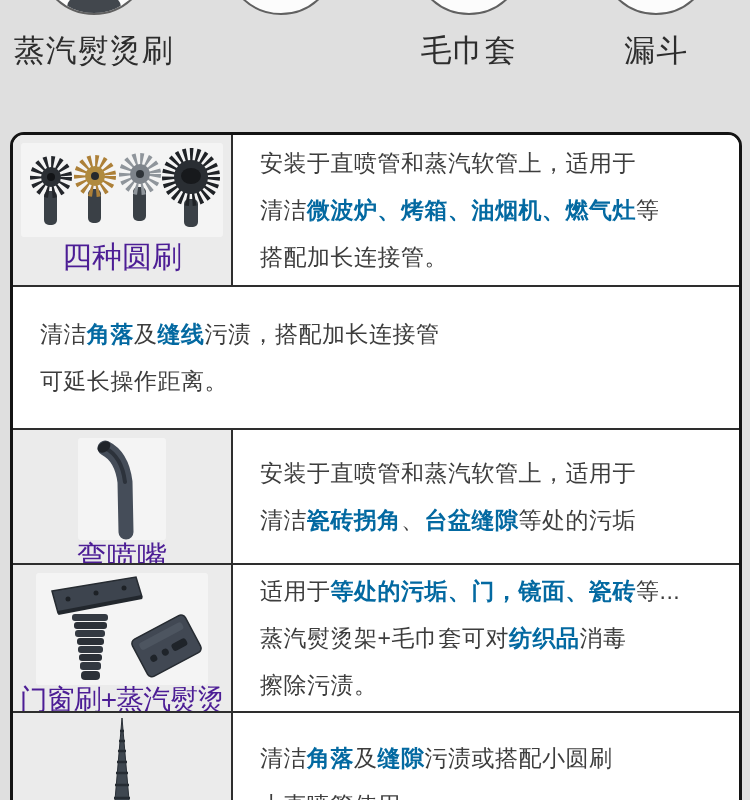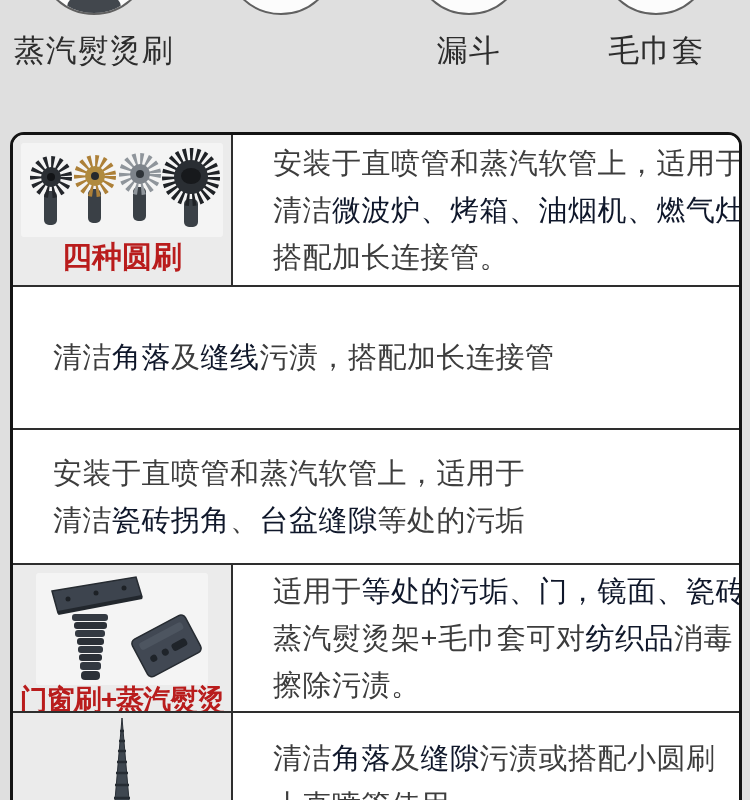--- a/index.html
+++ b/index.html
@@ -46,26 +46,26 @@
   }
   .r5 .cell-left { justify-content:flex-start; padding-top:2px; }
 
   .cell-right {
     flex:1; background:#ffffff; display:flex; flex-direction:column; justify-content:center;
     padding-left:27px; box-sizing:border-box; overflow:hidden;
   }
   .r5 .cell-right { justify-content:flex-start; padding-top:22px; }
 
   .desc {
-    font-size:29px; line-height:47px; color:#3d3d3d; white-space:nowrap; letter-spacing:0.5px;margin-left:13px;
-  }
-  .desc .bseg { font-weight:normal; color:#0f172a; }
+    font-size:23px; line-height:47px; color:#3d3d3d; white-space:nowrap; letter-spacing:0.5px;
+  }
+  .desc .bseg { font-weight:bold; color:#0369a1; }
 
   .red-label {
-    color:#b91c1c; font-weight:bold; font-size:30px; white-space:nowrap; line-height:1.1;
+    color:#4c1d95; font-weight:normal; font-size:30px; white-space:nowrap; line-height:1.1;
   }
   .red-label.tight { font-size:28px; letter-spacing:-1px; }
 
   .img-wrap {
     background:#f4f4f4; border-radius:3px;
     display:flex; align-items:center; justify-content:center;
   }
   .img-plain { background:transparent; }
 </style>
 </head>
@@ -76,25 +76,25 @@
     <div class="thumb-circle">
       <div class="thumb-dark"></div>
     </div>
     <div class="top-label">蒸汽熨烫刷</div>
   </div>
   <div class="top-item">
     <div class="thumb-circle"></div>
   </div>
   <div class="top-item">
     <div class="thumb-circle"></div>
+    <div class="top-label">毛巾套</div>
+  </div>
+  <div class="top-item">
+    <div class="thumb-circle"></div>
     <div class="top-label">漏斗</div>
-  </div>
-  <div class="top-item">
-    <div class="thumb-circle"></div>
-    <div class="top-label">毛巾套</div>
   </div>
 </div>
 
 <div class="acc-table">
 
   <div class="t-row r1">
     <div class="cell-left">
       <div class="img-wrap">
         <svg width="202" height="94" viewBox="0 0 202 94">
 
@@ -121,25 +121,35 @@
       </div>
       <div class="red-label">四种圆刷</div>
     </div>
     <div class="cell-right">
       <div class="desc"><span>安装于直喷管和蒸汽软管上，适用于</span><br><span>清洁</span><span class="bseg">微波炉、烤箱、油烟机、燃气灶</span><span>等</span><br><span>搭配加长连接管。</span></div>
     </div>
   </div>
 
   <div class="t-row r2">
     <div class="cell-right">
-      <div class="desc"><span>清洁</span><span class="bseg">角落</span><span>及</span><span class="bseg">缝线</span><span>污渍，搭配加长连接管</span><br></div>
+      <div class="desc"><span>清洁</span><span class="bseg">角落</span><span>及</span><span class="bseg">缝线</span><span>污渍，搭配加长连接管</span><br><span>可延长操作距离。</span></div>
     </div>
   </div>
 
   <div class="t-row r3">
+    <div class="cell-left">
+      <div class="img-wrap">
+        <svg width="88" height="102" viewBox="0 0 88 102">
+          <path d="M27,10 C39,16 45,28 47,44 L48,94" fill="none" stroke="#454d59" stroke-width="15" stroke-linecap="round" stroke-linejoin="round"></path>
+          <path d="M27,10 C39,16 45,28 47,44" fill="none" stroke="#2c323b" stroke-width="4" stroke-linecap="round"></path>
+          <ellipse cx="26" cy="9" rx="7" ry="5" fill="#20242a" transform="rotate(-35 26 9)"></ellipse>
+        </svg>
+      </div>
+      <div class="red-label">弯喷嘴</div>
+    </div>
     <div class="cell-right">
       <div class="desc"><span>安装于直喷管和蒸汽软管上，适用于</span><br><span>清洁</span><span class="bseg">瓷砖拐角</span><span>、</span><span class="bseg">台盆缝隙</span><span>等处的污垢</span></div>
     </div>
   </div>
 
   <div class="t-row r4">
     <div class="cell-left">
       <div class="img-wrap">
         <svg width="172" height="112" viewBox="0 0 172 112">
 

